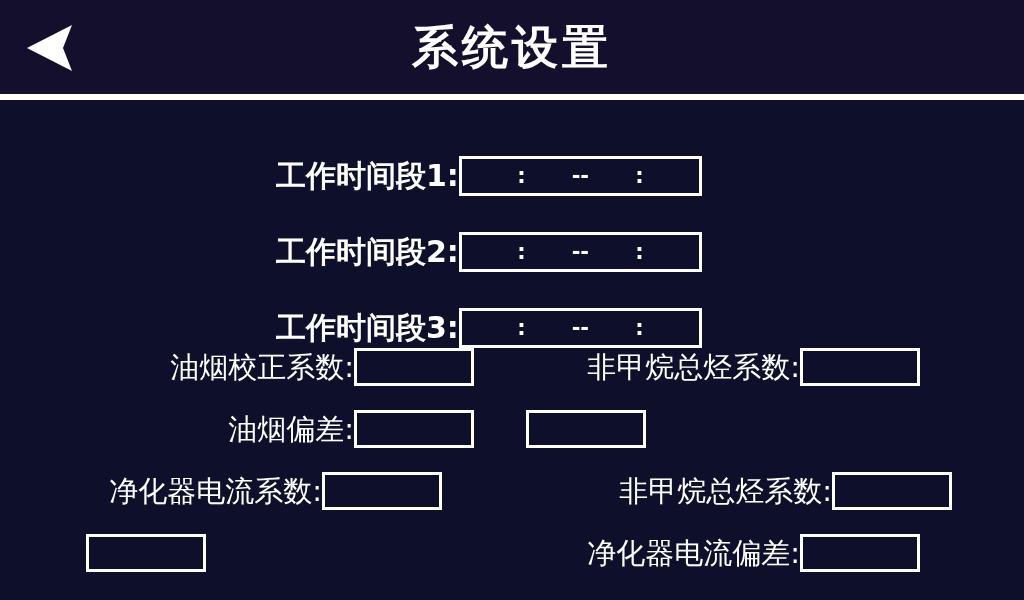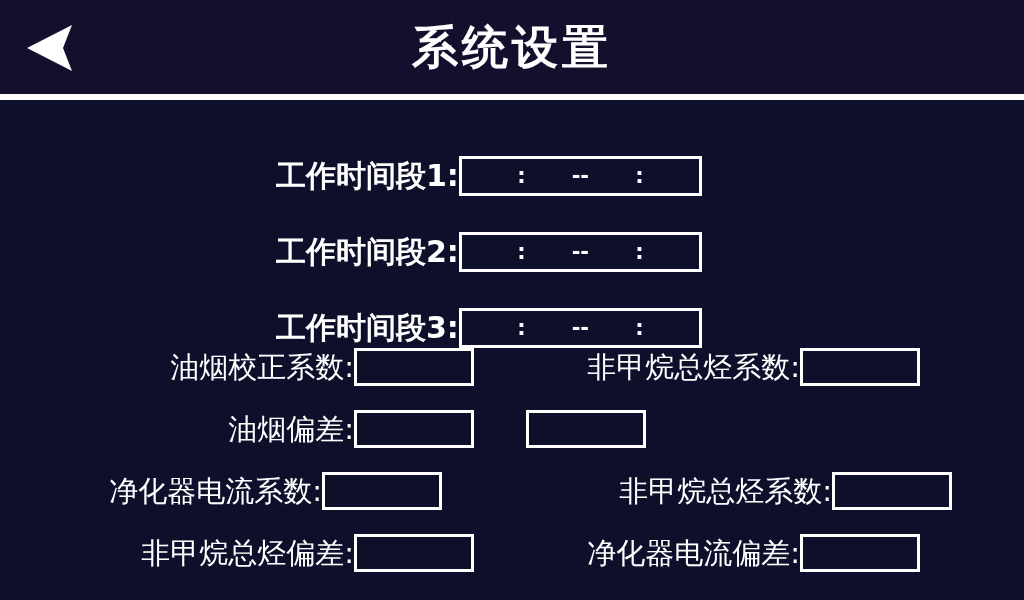--- a/index.html
+++ b/index.html
@@ -262,21 +262,20 @@
       <div class="coef-cell right">
         <span class="coef-label">净化器电流系数:</span>
         <div class="coef-field"></div>
       </div>
       <div class="coef-cell left">
         <span class="coef-label">非甲烷总烃系数:</span>
         <div class="coef-field"></div>
       </div>
 
       <div class="coef-cell left">
-        <span class="coef-label">非甲烷总烃偏差:</span>
         <div class="coef-field"></div>
       </div>
       <div class="coef-cell right">
         <span class="coef-label">净化器电流偏差:</span>
         <div class="coef-field"></div>
       </div>
 
     </div>
 
   </div>

